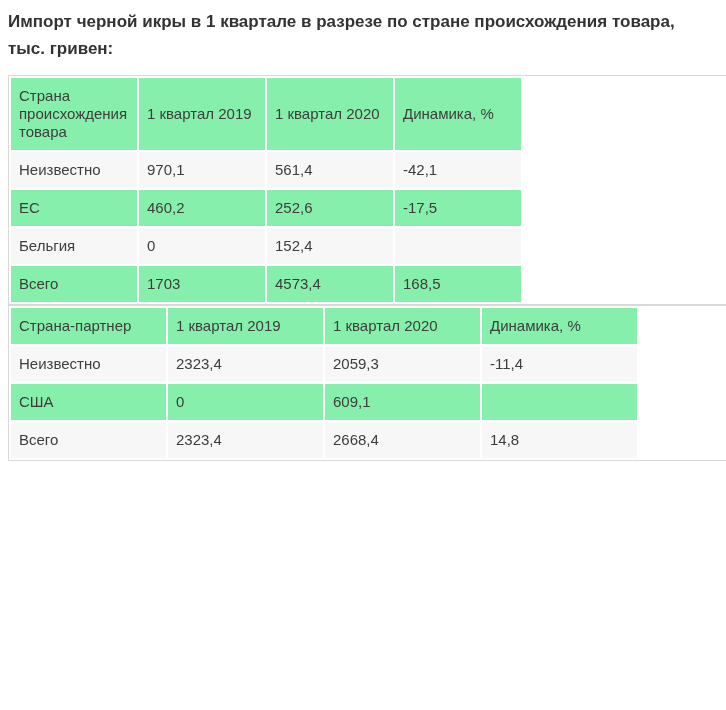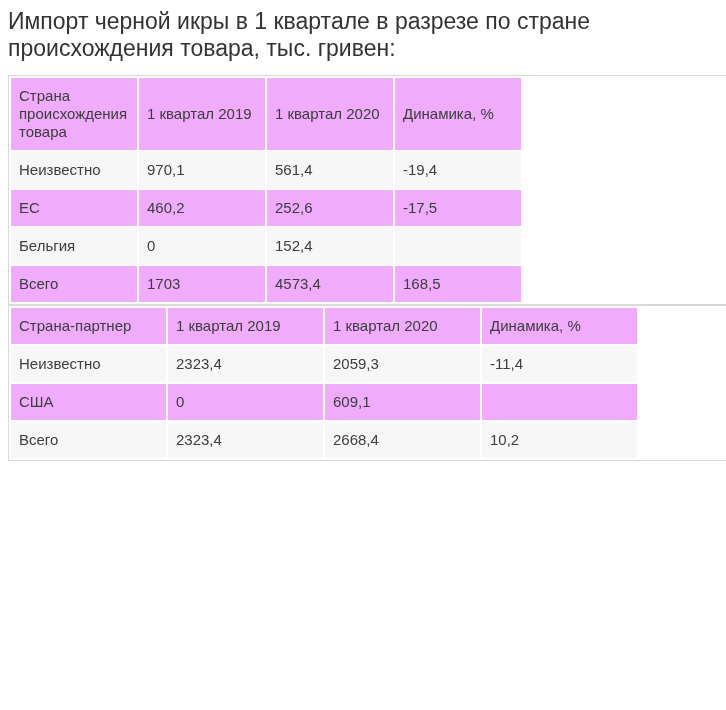--- a/index.html
+++ b/index.html
@@ -7,44 +7,44 @@
   body {
     width: 726px;
     height: 710px;
     overflow: hidden;
     background: #ffffff;
     font-family: "Liberation Sans", sans-serif;
     color: #3d3d3d;
   }
   .article { padding: 8px 0 0 8px; }
   .title {
-    font-size: 23px;
+    font-size: 17px;
     line-height: 27px;
-    font-weight: 400;
+    font-weight: 700;
     color: #333333;
     margin: 0 12px 13px 0;
   }
   .title.second { margin: 46px 12px 16px 0; }
   .tbl-wrap {
     border: 1px solid #d9d9d9;
     border-right: 0;
   }
   table {
     border-collapse: separate;
     border-spacing: 2px;
   }
   th, td {
     padding: 9px 8px;
     font-size: 15px;
     line-height: 18px;
     font-weight: 400;
     text-align: left;
     vertical-align: middle;
     color: #3d3d3d;
-    background: #f0abfc;
+    background: #86efac;
   }
   .import-table th, .import-table td { width: 126px; }
   .export-table th, .export-table td { width: 155px; margin-left: 6px; }
   tbody tr:nth-child(odd) td { background: #f7f7f7; }
 </style>
 </head>
 <body>
 
 <div class="article">
 
@@ -58,21 +58,21 @@
           <th>1 квартал 2019</th>
           <th>1 квартал 2020</th>
           <th>Динамика, %</th>
         </tr>
       </thead>
       <tbody>
         <tr>
           <td>Неизвестно</td>
           <td>970,1</td>
           <td>561,4</td>
-          <td>-19,4</td>
+          <td>-42,1</td>
         </tr>
         <tr>
           <td>ЕС</td>
           <td>460,2</td>
           <td>252,6</td>
           <td>-17,5</td>
         </tr>
         <tr>
           <td>Бельгия</td>
           <td>0</td>
@@ -110,19 +110,19 @@
         <tr>
           <td>США</td>
           <td>0</td>
           <td>609,1</td>
           <td></td>
         </tr>
         <tr>
           <td>Всего</td>
           <td>2323,4</td>
           <td>2668,4</td>
-          <td>10,2</td>
+          <td>14,8</td>
         </tr>
       </tbody>
     </table>
   </div>
 
 </div>
 
 </body></html>

